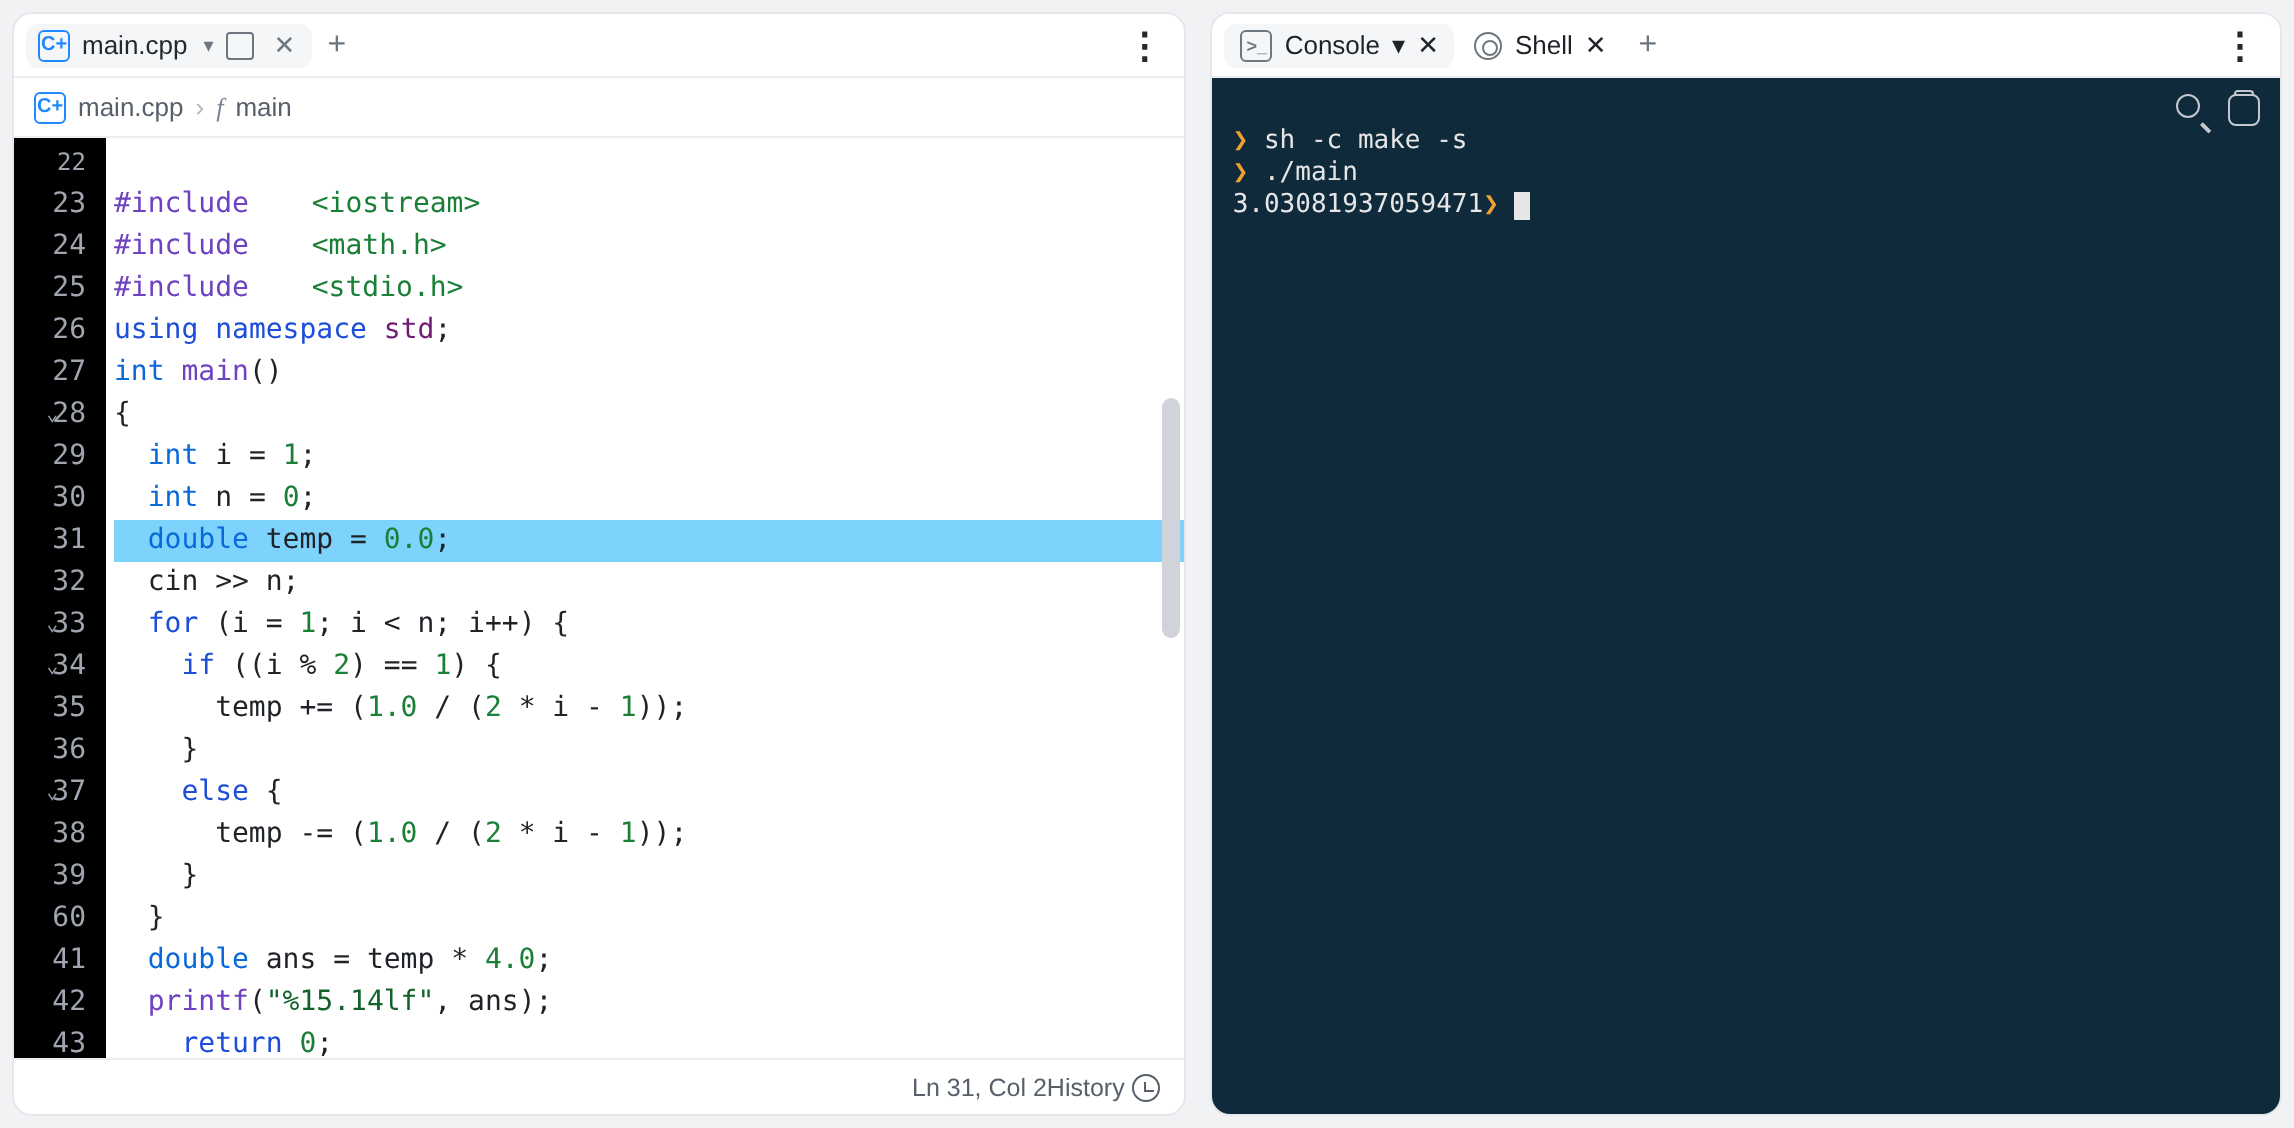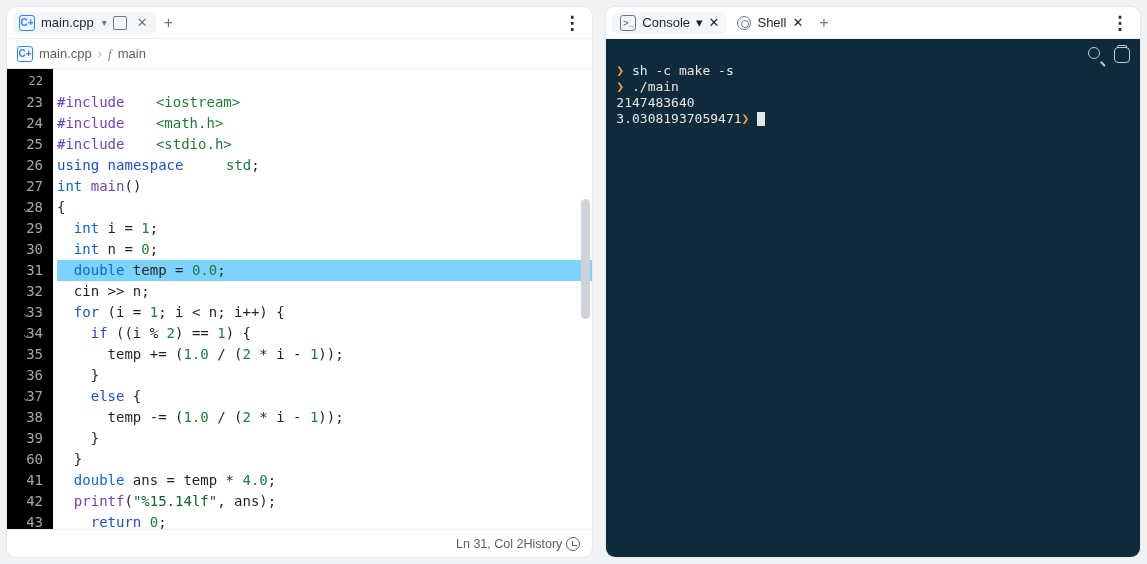--- a/index.html
+++ b/index.html
@@ -79,21 +79,21 @@
 .code .line { height: 21px; }
 .code .hl { background: #7dd3fc; }
 .code .line.first { color:#a0a6b0; font-size:12px; height:21px;}
 .tok-pp { color: #6f42c1; }
 .tok-kw { color: #1d4ed8; }
 .tok-type { color: #0969da; }
 .tok-fn { color: #6f42c1; }
 .tok-str { color: #116329; }
 .tok-num { color: #1a7f37; }
 .tok-head { color:#1a7f37;margin-left:23px;}
-.tok-ns { color: #15803d; margin-left: 34px; }
+.tok-ns { color: #701a75; }
 .scroll-thumb {
   position: absolute; right: 2px; top: 130px; width: 9px; height: 120px;
   background: #d0d4da; border-radius: 5px;
 }
 .statusbar {
   height: 28px; display: flex; align-items: center; justify-content: flex-end;
   padding: 0 12px; font-size: 12.5px; color: #57606a;
   border-top: 1px solid #eceef1;
 }
 .statusbar .history { display:flex; align-items:center; gap:4px; cursor:pointer;}
@@ -245,17 +245,16 @@
     <div class="kebab">⋮</div>
   </div>
   <div class="terminal">
     <div class="term-actions">
       <span class="search-wrap"><span class="term-icon search-ic"></span><span class="handle"></span></span>
       <span class="term-icon trash-ic"></span>
     </div>
     <div class="term-body">
         <div class="tline"><span class="prompt">❯</span> sh -c make -s</div>
         <div class="tline"><span class="prompt">❯</span> ./main</div>
-        <div class="tline">2147483640</div>
         <div class="tline">3.03081937059471<span class="prompt2">❯</span> <span class="cursor"></span></div>
       </div>
   </div>
 </div>
 
 </body></html>

